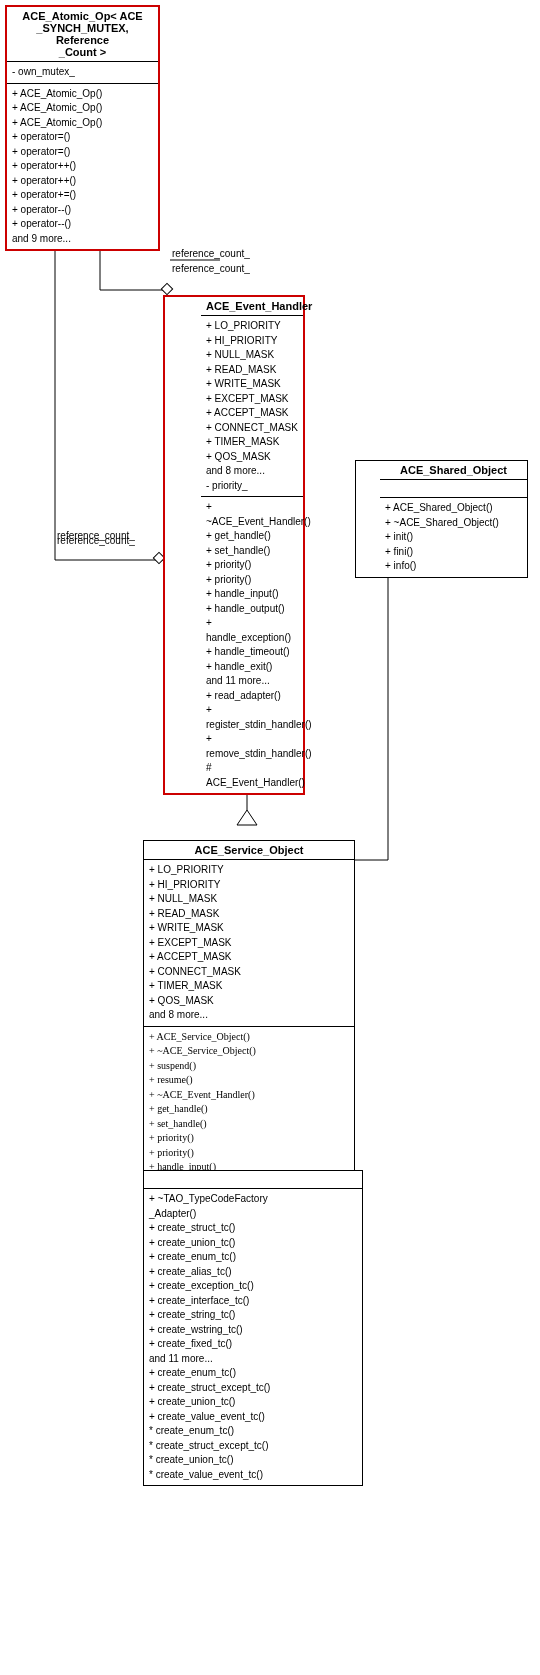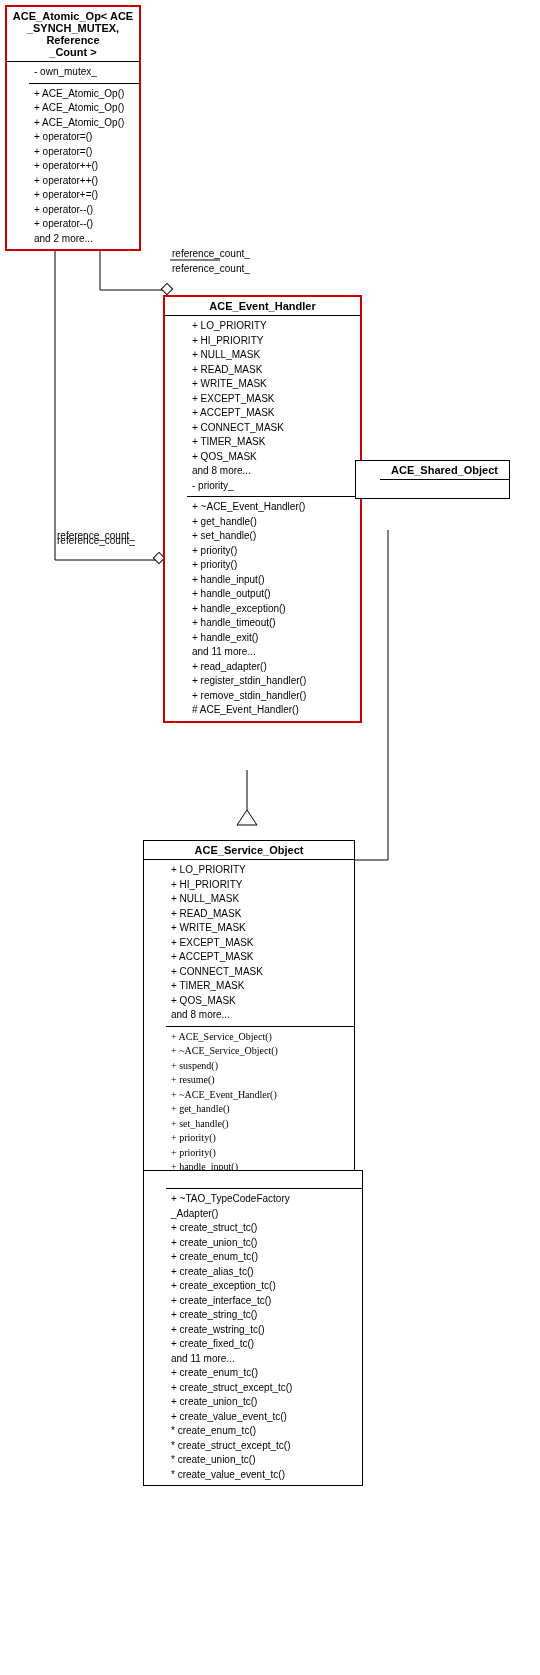--- a/index.html
+++ b/index.html
@@ -31,21 +31,20 @@
       padding: 3px 5px;
       text-align: center;
       font-weight: bold;
       font-size: 11px;
     }
     .uml-box-section {
       border-bottom: 1px solid #000;
       padding: 3px 5px;
       font-size: 10px;
       line-height: 1.45;
-      margin-left: 22px;
     }
     .uml-box-section:last-child {
       border-bottom: none;
     }
     svg.connectors {
       position: absolute;
       top: 0;
       left: 0;
       width: 540px;
       height: 1675px;
@@ -87,41 +86,41 @@
     <line x1="55" y1="220" x2="55" y2="560" stroke="#000" stroke-width="1"></line>
     <line x1="55" y1="560" x2="163" y2="560" stroke="#000" stroke-width="1"></line>
 
     <rect x="155" y="554" width="8" height="8" fill="#fff" stroke="#000" stroke-width="1" transform="rotate(45,159,558)"></rect>
   </svg>
 
   <div class="label-text" style="left:172px; top:248px;">reference_count_</div>
 
   <div class="label-text" style="left:57px; top:530px;">reference_count_</div>
 
-  <div class="uml-box red-border" style="left:5px; top:5px; width:136px;">
+  <div class="uml-box red-border" style="left:5px; top:5px; width:155px;">
     <div class="uml-box-title">ACE_Atomic_Op&lt; ACE<br>_SYNCH_MUTEX, Reference<br>_Count &gt;</div>
     <div class="uml-box-section">- own_mutex_</div>
     <div class="uml-box-section" style="white-space:pre-line;">+ ACE_Atomic_Op()
 + ACE_Atomic_Op()
 + ACE_Atomic_Op()
 + operator=()
 + operator=()
 + operator++()
 + operator++()
 + operator+=()
 + operator--()
 + operator--()
-and 2 more...</div>
+and 9 more...</div>
   </div>
 
   <div class="label-text" style="left:172px; top:263px;">reference_count_</div>
 
   <div class="label-text" style="left:57px; top:535px;">reference_count_</div>
 
-  <div class="uml-box red-border" style="left:163px; top:295px; width:199px;">
+  <div class="uml-box red-border" style="left:163px; top:295px; width:142px;padding-left:36px;">
     <div class="uml-box-title">ACE_Event_Handler</div>
     <div class="uml-box-section" style="white-space:pre-line;">+ LO_PRIORITY
 + HI_PRIORITY
 + NULL_MASK
 + READ_MASK
 + WRITE_MASK
 + EXCEPT_MASK
 + ACCEPT_MASK
 + CONNECT_MASK
 + TIMER_MASK
@@ -138,23 +137,28 @@
 + handle_exception()
 + handle_timeout()
 + handle_exit()
 and 11 more...
 + read_adapter()
 + register_stdin_handler()
 + remove_stdin_handler()
 # ACE_Event_Handler()</div>
   </div>
 
-  <div class="uml-box" style="left:355px; top:460px; width:155px;padding-left:24px;">
+  <div class="uml-box" style="left:355px; top:460px; width:173px;padding-left:24px;">
     <div class="uml-box-title">ACE_Shared_Object</div>
     <div class="uml-box-section" style="height:18px;"></div>
+    <div class="uml-box-section" style="white-space:pre-line;">+ ACE_Shared_Object()
++ ~ACE_Shared_Object()
++ init()
++ fini()
++ info()</div>
   </div>
 
   <div class="uml-box" style="left:143px; top:840px; width:212px;">
     <div class="uml-box-title">ACE_Service_Object</div>
     <div class="uml-box-section" style="white-space:pre-line;">+ LO_PRIORITY
 + HI_PRIORITY
 + NULL_MASK
 + READ_MASK
 + WRITE_MASK
 + EXCEPT_MASK

